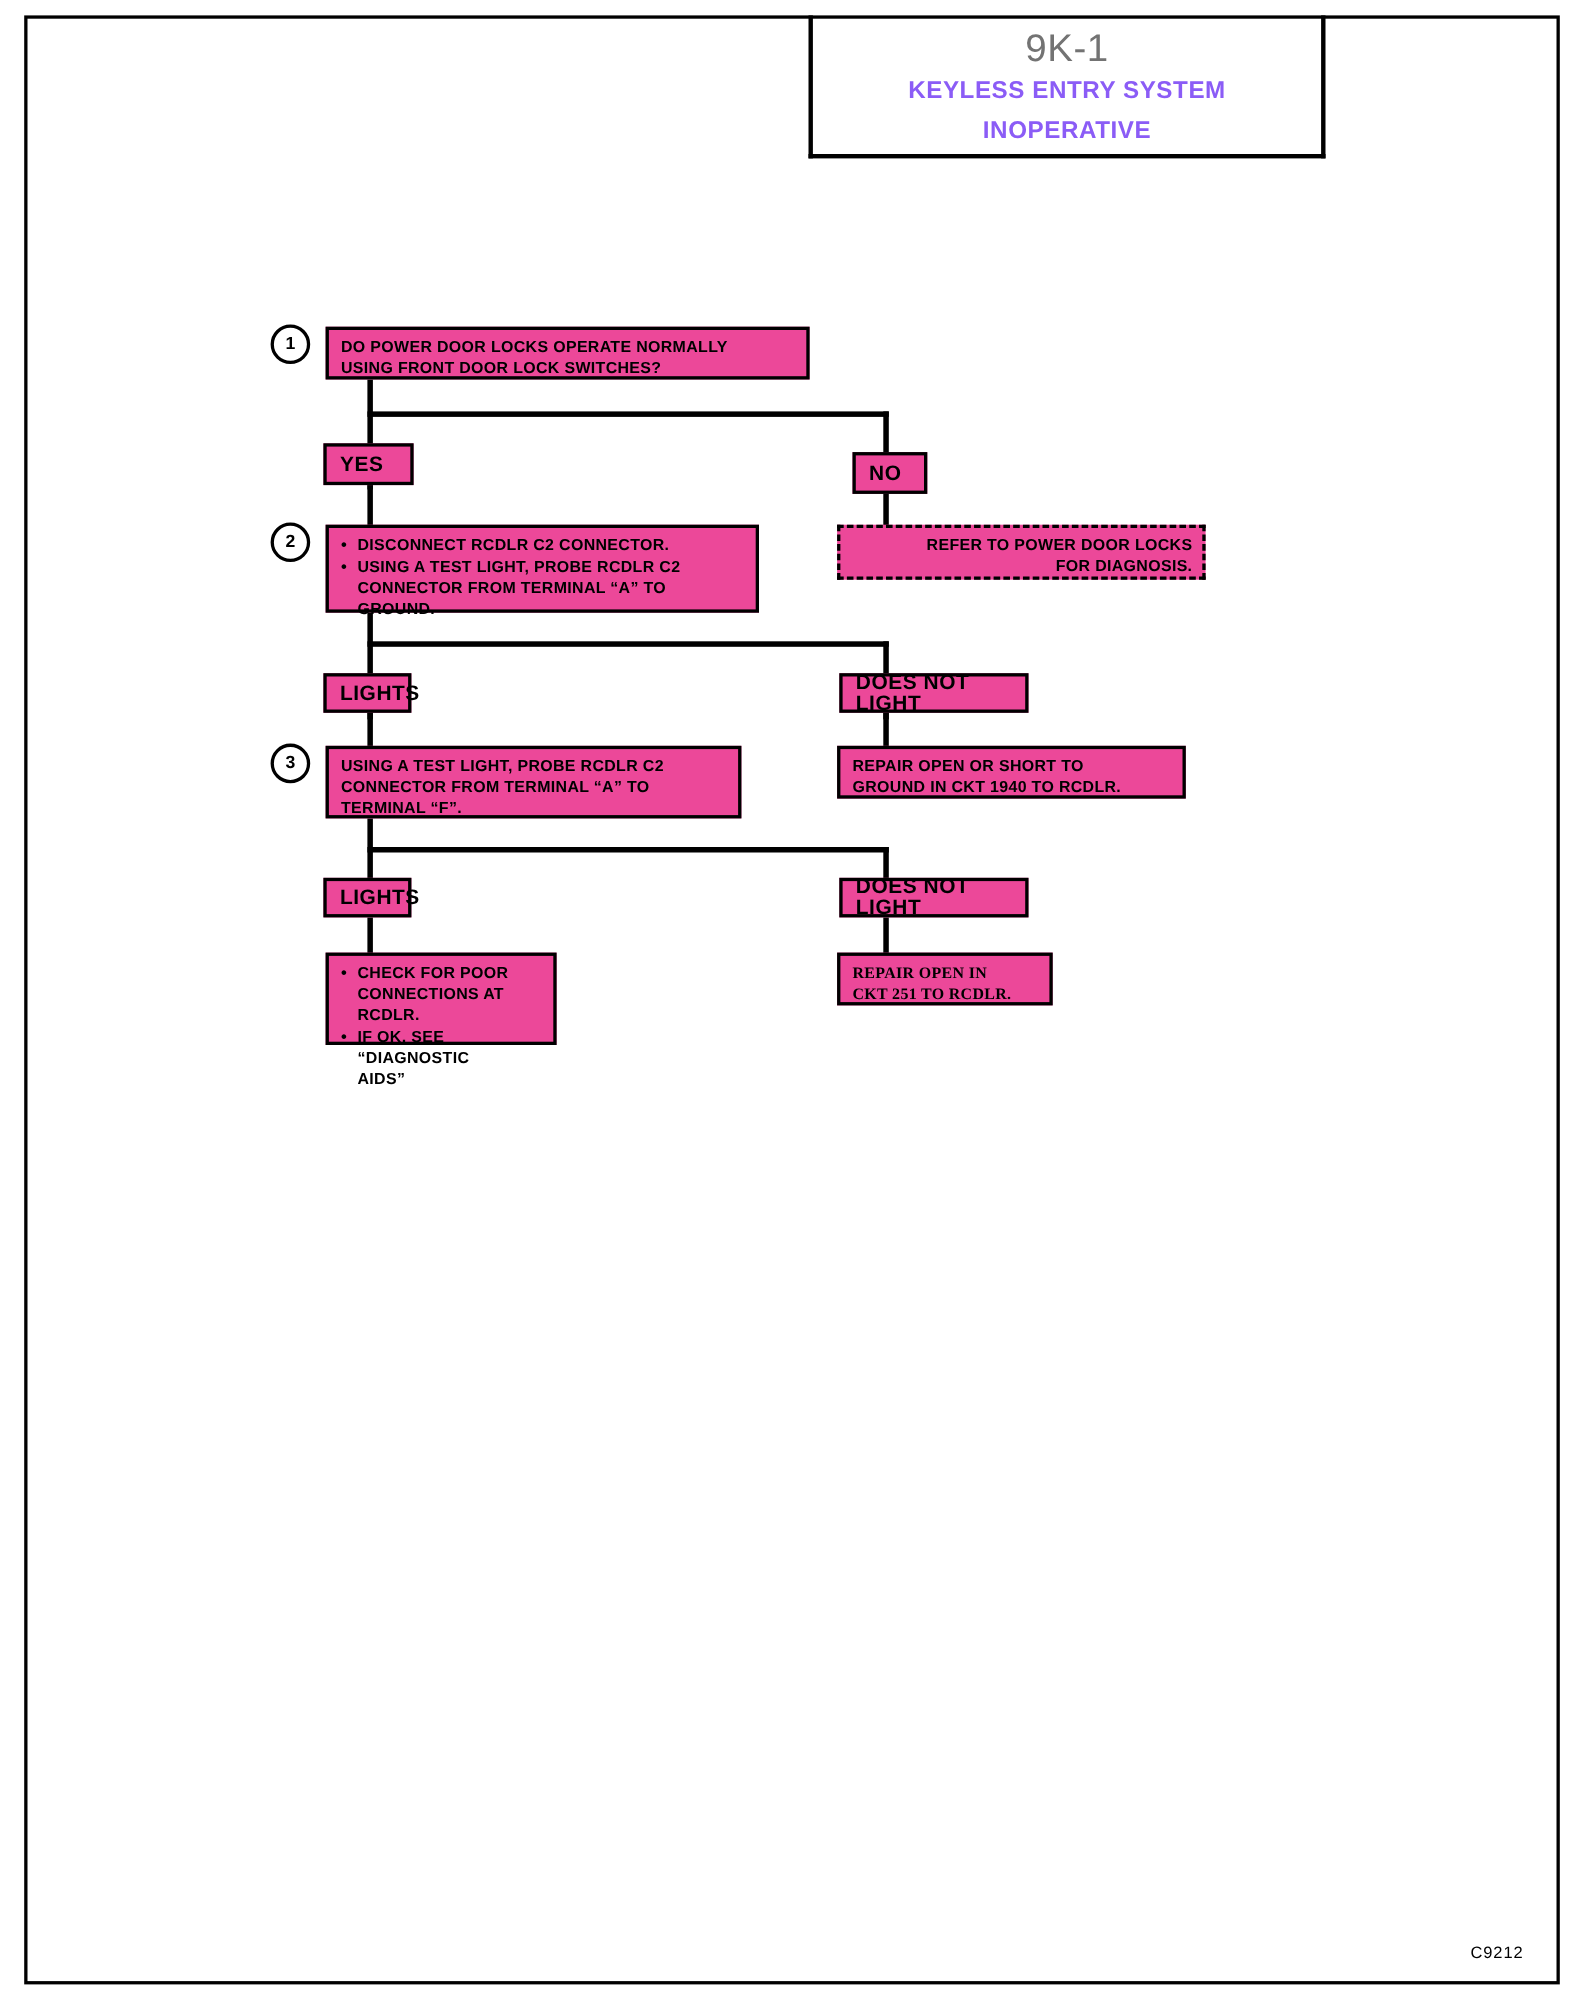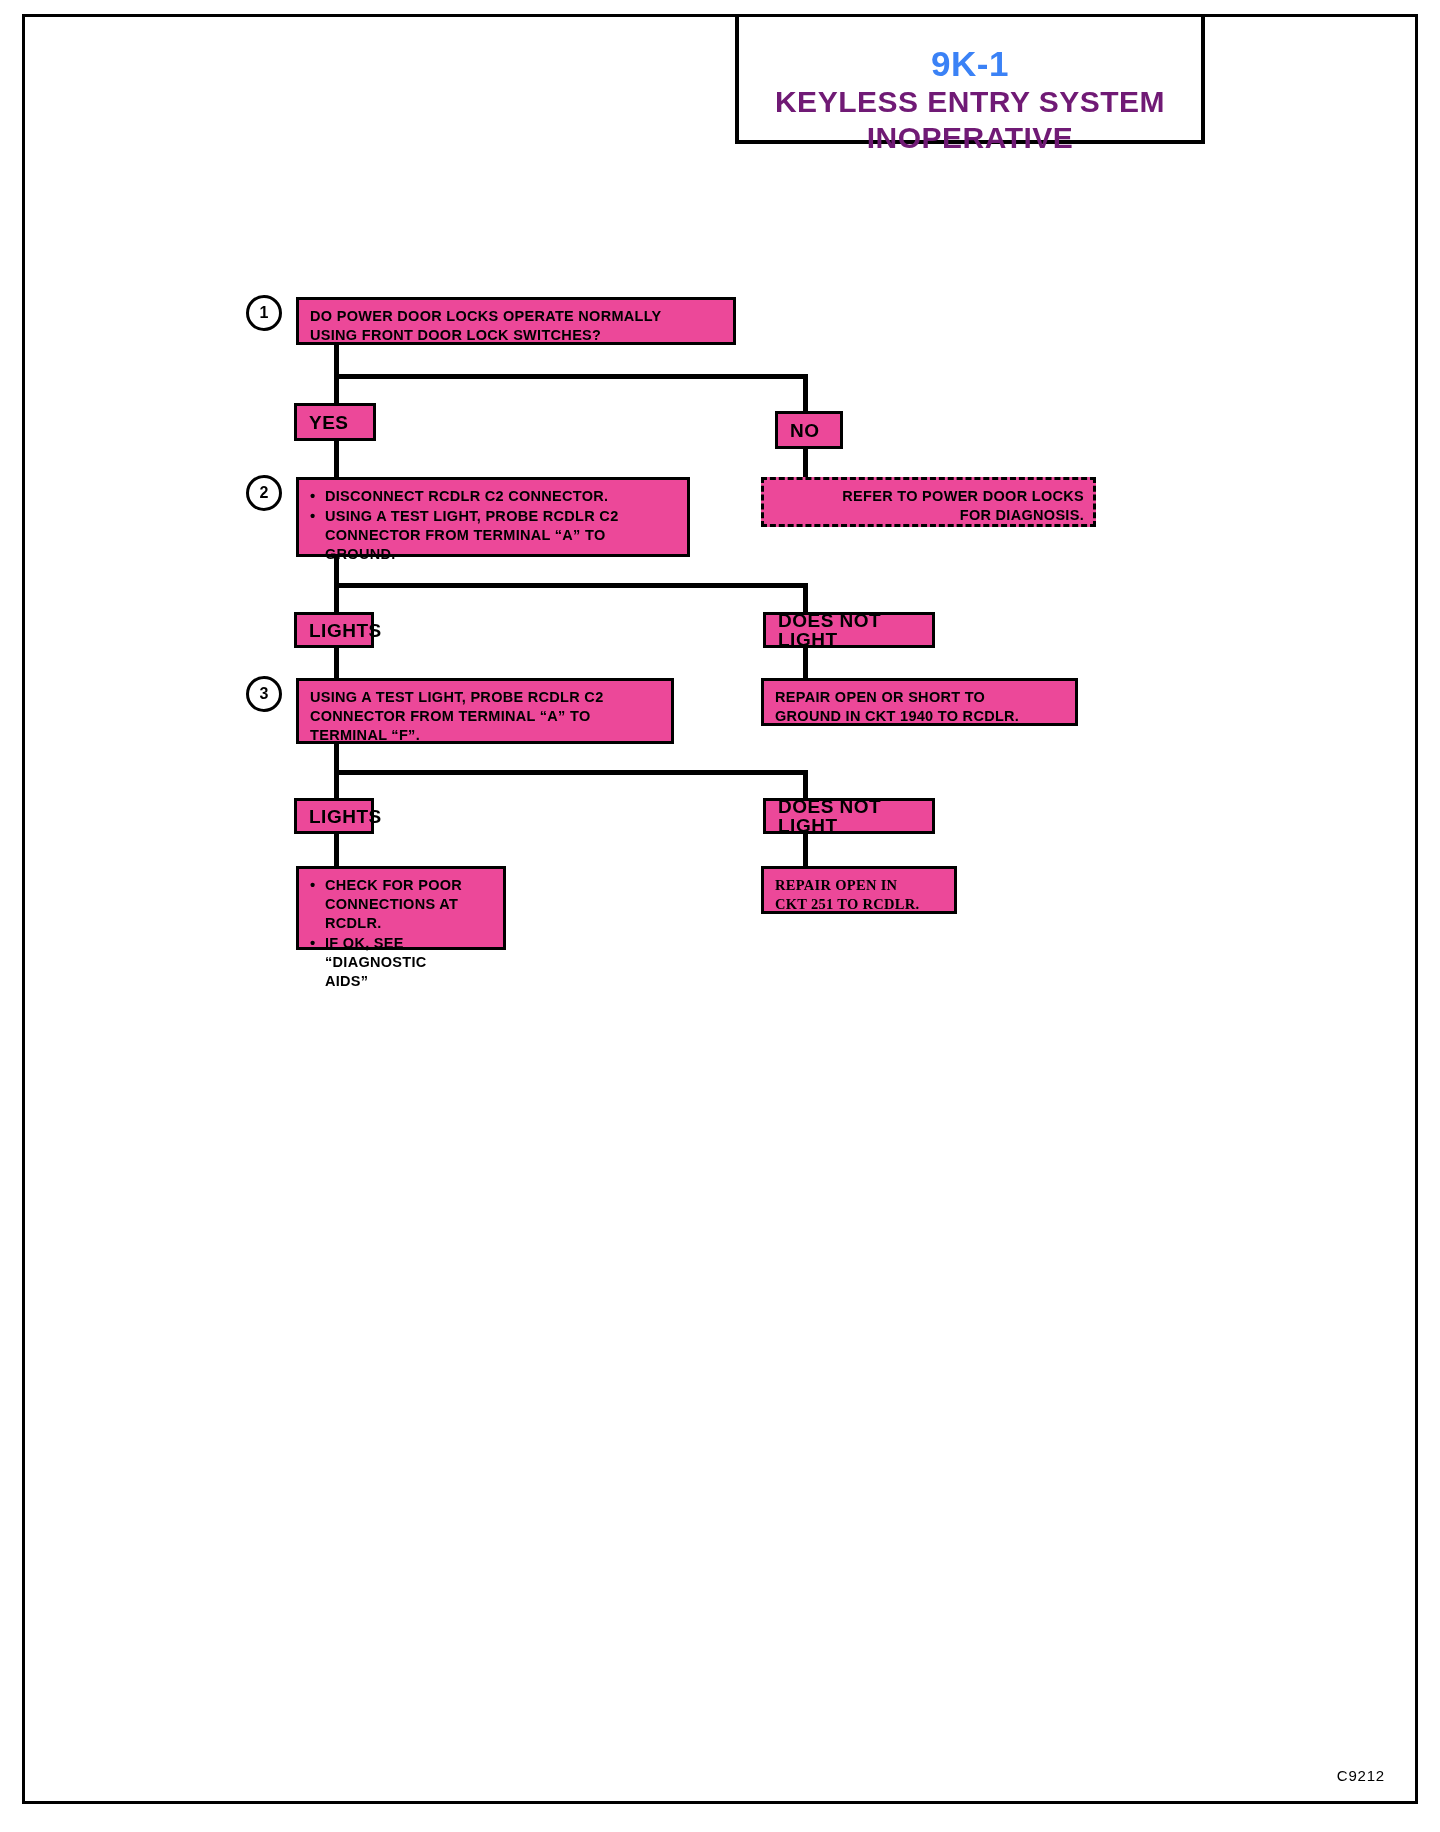--- a/index.html
+++ b/index.html
@@ -39,33 +39,32 @@
     height: 130px;
     border-left: 4px solid #000;
     border-right: 4px solid #000;
     border-bottom: 4px solid #000;
     box-sizing: border-box;
     text-align: center;
     padding-top: 10px;
   }
   #title-block .code {
     font-size: 35px;
-    font-weight: bold;
+    font-weight: normal;
     letter-spacing: 0.5px;
     line-height: 40px;
-    color: #3b82f6;
-    margin-top: 20px;
+    color: #737373;
   }
   #title-block .line1,
   #title-block .line2 {
-    font-size: 30px;
+    font-size: 22px;
     font-weight: bold;
     letter-spacing: 0.5px;
     line-height: 36px;
-    color: #701a75;
+    color: #8b5cf6;
     white-space: nowrap;
   }
 
   
   .node {
     position: absolute;
     box-sizing: border-box;
     border: 3px solid #000;
     background: #ec4899;
     color: #000;

